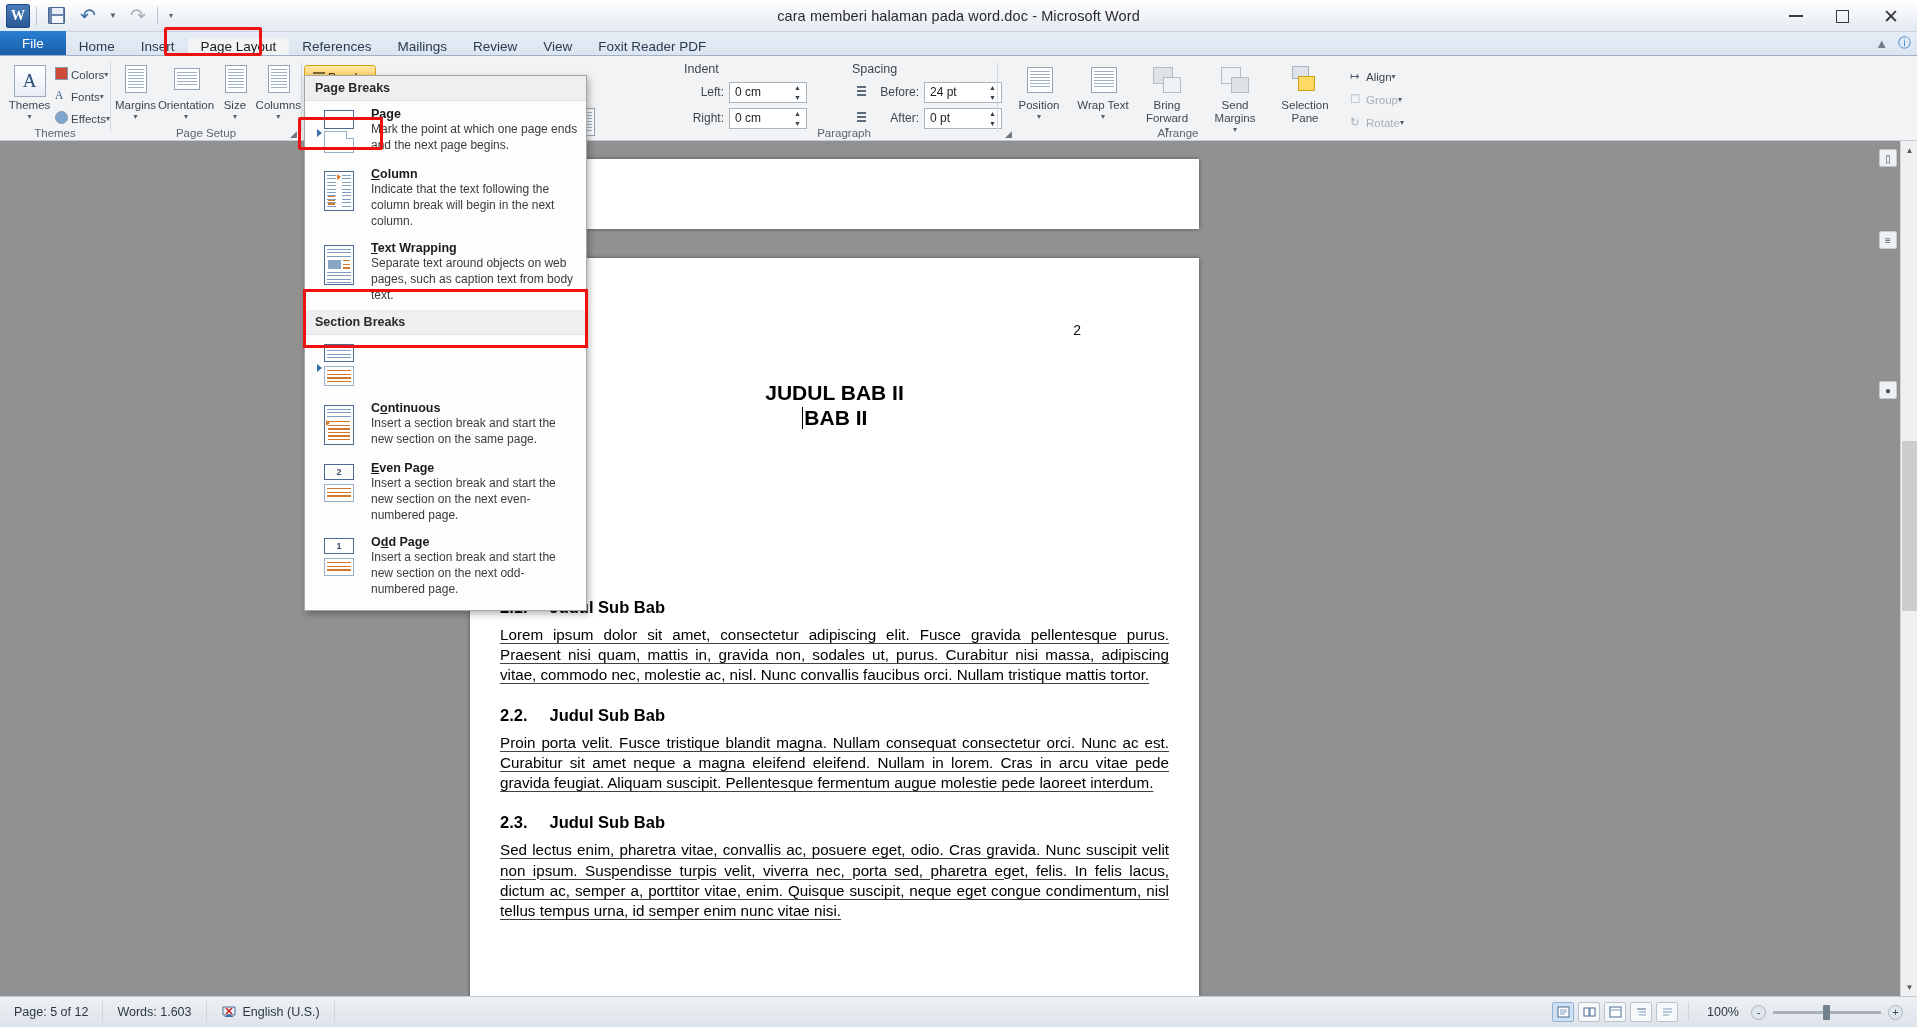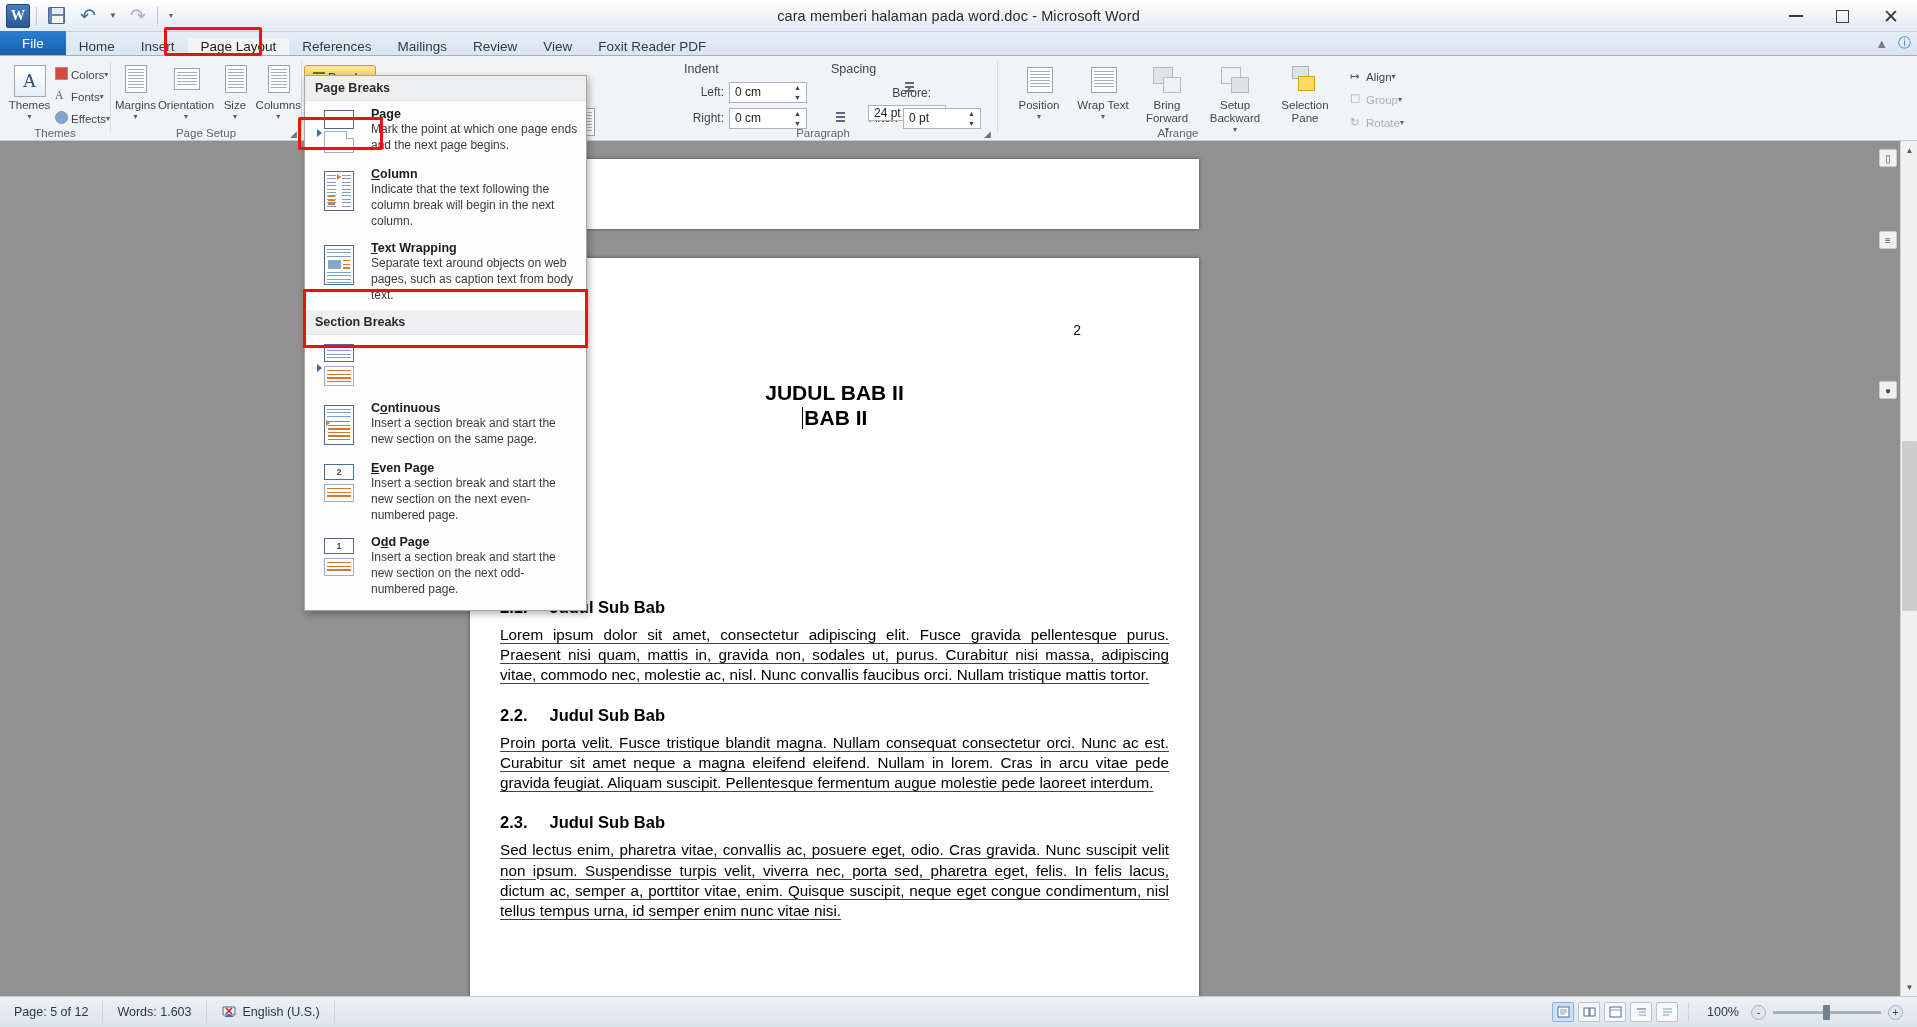--- a/index.html
+++ b/index.html
@@ -408,24 +408,24 @@
             <span>0 cm</span>
             <span class="arrows">
                 <span>▲</span>
                 <span>▼</span>
               </span>
           </div>
         </div>
       </div>
     </div>
 
-    <div class="rgroup" style="left:823px; width:160px;">
+    <div class="rgroup" style="left:844px; width:160px;">
       <div style="padding:6px 0 0 8px;">
         <div class="grp-title">Spacing</div>
-        <div class="spin-wrap" style="margin-top:5px;flex-direction:column;">
+        <div class="spin-wrap" style="margin-top:5px;">
           <span class="ic" style="width:14px;height:14px;position:relative;">
             <span style="position:absolute;left:5px;top:1px;right:0;height:1.5px;background:#5a6a7a;"></span>
             <span style="position:absolute;left:5px;top:5px;right:0;height:1.5px;background:#5a6a7a;"></span>
             <span style="position:absolute;left:5px;top:9px;right:0;height:1.5px;background:#5a6a7a;"></span>
           </span>
           <div class="spin-label" style="width:48px;">Before:</div>
           <div class="spin">
             <span>24 pt</span>
             <span class="arrows">
                 <span>▲</span>
@@ -476,21 +476,21 @@
             <div style="position:absolute;left:12px;top:12px;width:18px;height:16px;background:#eff2f5;border:1px solid #b4bcc5;"></div>
           </div>
           <span>Bring Forward</span>
           <span class="tiny-caret">▾</span>
         </div>
         <div class="bigbtn" style="width:66px;">
           <div class="ic">
             <div style="position:absolute;left:2px;top:2px;width:20px;height:17px;background:#eff2f5;border:1px solid #b4bcc5;"></div>
             <div style="position:absolute;left:12px;top:12px;width:18px;height:16px;background:#dfe3e8;border:1px solid #b4bcc5;"></div>
           </div>
-          <span>Setup Backward</span>
+          <span>Send Margins</span>
           <span class="tiny-caret">▾</span>
         </div>
         <div class="bigbtn" style="width:66px;">
           <div class="ic">
             <div style="position:absolute;left:3px;top:1px;width:17px;height:13px;background:#dde3ea;border:1px solid #a9b4bf;"></div>
             <div style="position:absolute;left:9px;top:11px;width:17px;height:15px;background:#ffd966;border:1px solid #d4a017;"></div>
           </div>
           <span>Selection Pane</span>
         </div>
         <div style="display:flex;flex-direction:column;justify-content:center;gap:2px;padding-top:4px;padding-left:8px;">

